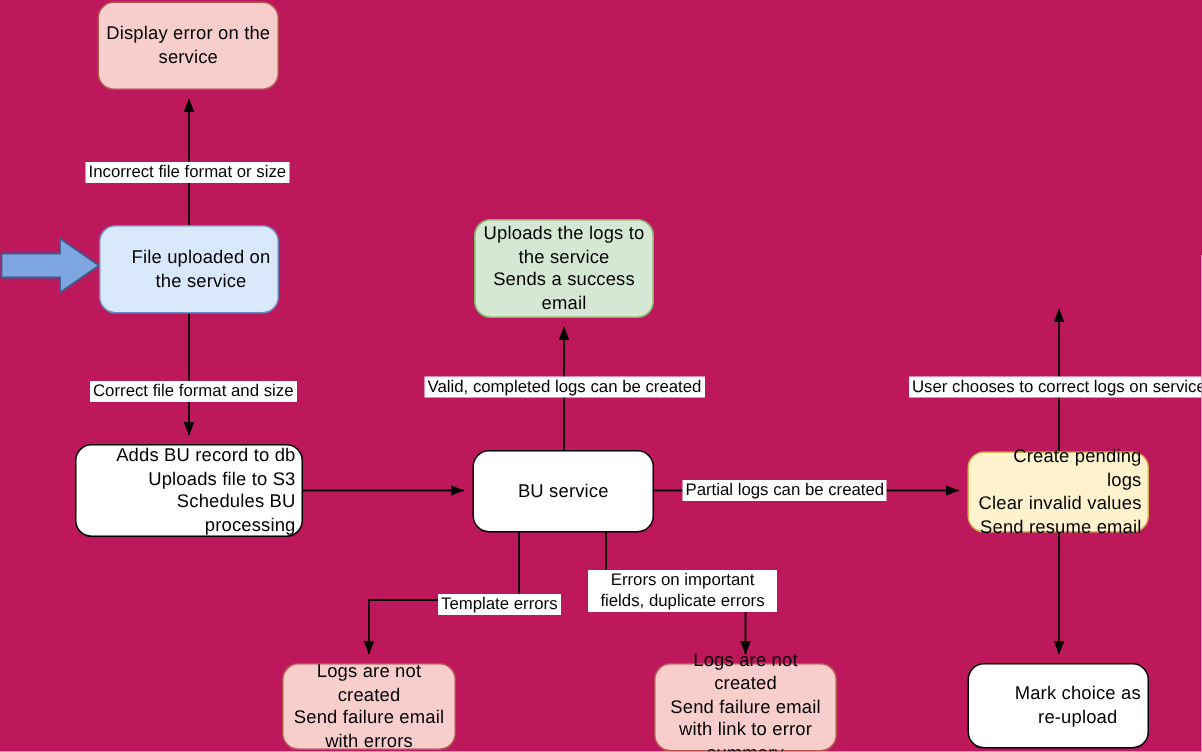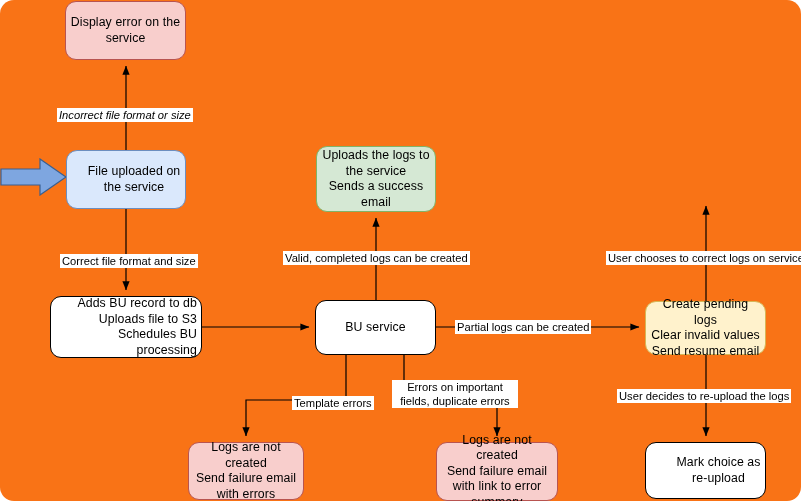--- a/index.html
+++ b/index.html
@@ -4,24 +4,23 @@
 <style>
   html, body {
     margin: 0;
     padding: 0;
     background: #ffffff;
   }
   #canvas {
     position: relative;
     width: 801px;
     height: 501px;
-    background: #f97316;
+    background: #be185d;
     font-family: "Liberation Sans", sans-serif;
     overflow: hidden;
-    border-radius: 14px;
   }
   svg.edges {
     position: absolute;
     left: 0;
     top: 0;
     width: 801px;
     height: 501px;
     pointer-events: none;
   }
   .node {
@@ -135,42 +134,42 @@
     <span style="white-space:pre-line;">BU service</span>
   </div>
 
   <div class="node node-green" style="left:316px; top:146px; width:120px; height:66px;">
     <span style="white-space:pre-line;">Uploads the logs to the service
 Sends a success email</span>
   </div>
 
 
   <div class="node node-yellow" style="left:645px; top:301px; width:121px; height:54px;">
-    <span style="white-space:pre-line;">Create pending logs
+    <span style="white-space:pre-line;text-align:right;">Create pending logs
 Clear invalid values
 Send resume email</span>
   </div>
 
   <div class="node node-pink" style="left:188px; top:442px; width:116px; height:58px;">
     <span style="white-space:pre-line;">Logs are not created
 Send failure email
 with errors</span>
   </div>
 
   <div class="node node-pink" style="left:436px; top:442px; width:122px; height:59px;">
     <span style="white-space:pre-line;">Logs are not created
 Send failure email
 with link to error summary</span>
   </div>
 
   <div class="node node-plain" style="left:645px; top:442px; width:121px; height:57px;padding-left:30px;">
     <span style="white-space:pre-line;">Mark choice as re-upload</span>
   </div>
 
-  <div class="edge-label" style="left:57px; top:108px;font-style:italic;">
+  <div class="edge-label" style="left:57px; top:108px;">
     <span>Incorrect file format or size</span>
   </div>
 
   <div class="edge-label" style="left:60px; top:254px;">
     <span>Correct file format and size</span>
   </div>
 
   <div class="edge-label" style="left:283px; top:251px;">
     <span>Valid, completed logs can be created</span>
   </div>
@@ -184,17 +183,14 @@
   </div>
 
   <div class="edge-label two-line" style="left:392px; top:380px; width:122px;">
     <span>Errors on important fields, duplicate errors</span>
   </div>
 
   <div class="edge-label" style="left:606px; top:251px;">
     <span>User chooses to correct logs on service</span>
   </div>
 
-  <div class="edge-label" style="left:617px; top:389px;">
-    <span>User decides to re-upload the logs</span>
-  </div>
 
 </div>
 
 </body></html>

